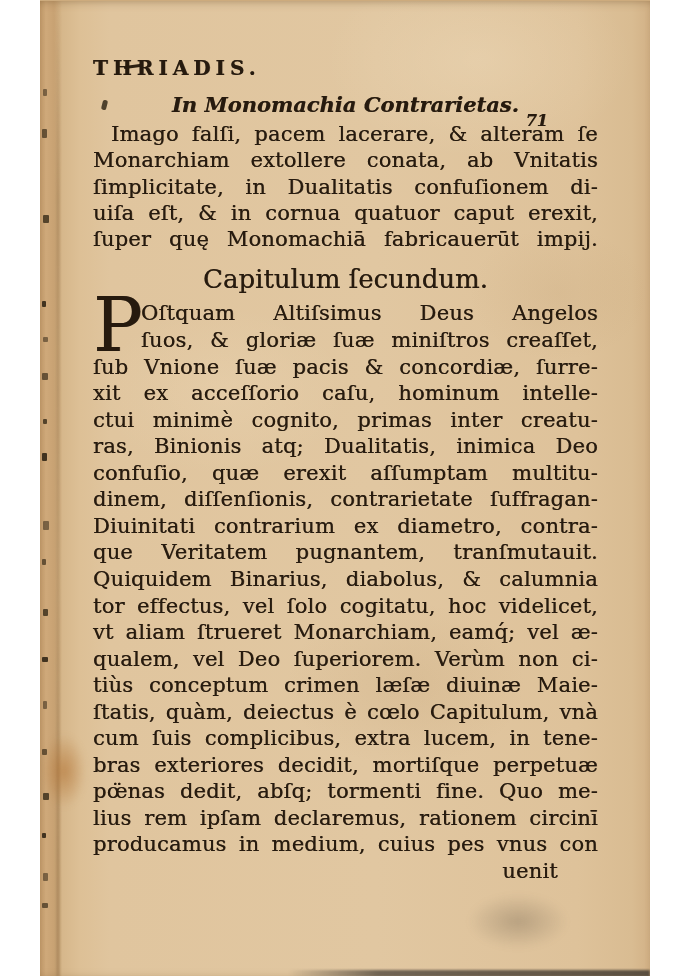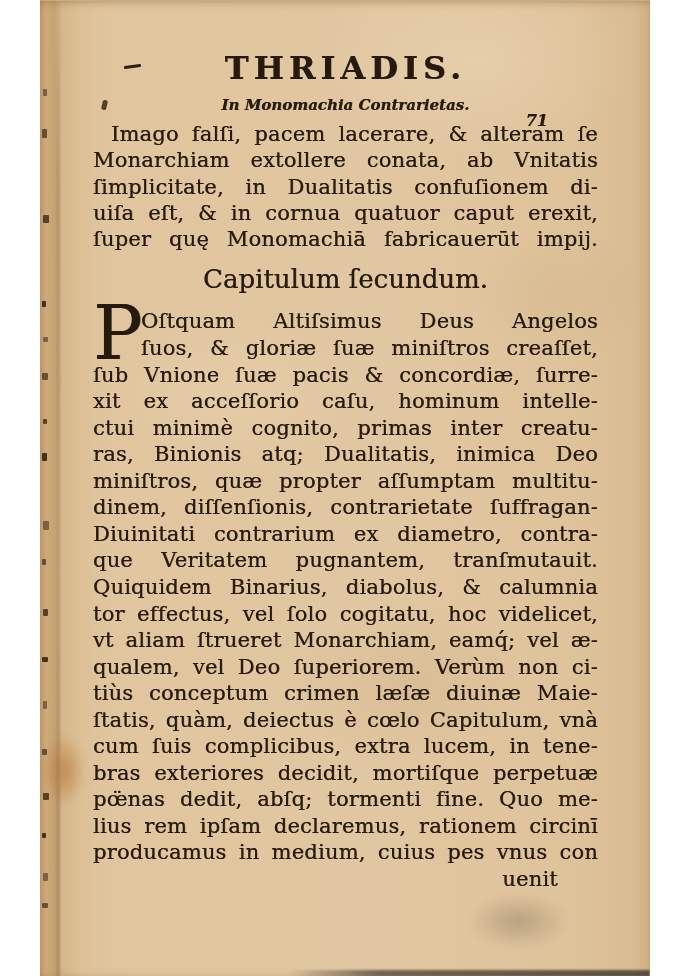--- a/index.html
+++ b/index.html
@@ -19,36 +19,36 @@
     border-top:1px solid #cdab7d;
     box-shadow:inset 0 6px 10px -6px rgba(120,90,50,0.55), inset 0 -4px 8px -5px rgba(120,90,50,0.35);
     color:#261a0e;
   }
   .content{
     position:relative;margin:0 52px 0 53px;width:505px;
     text-shadow:0.4px 0 0 rgba(38,26,14,0.55), 0 0.3px 0.4px rgba(38,26,14,0.35);
   }
   .header{position:relative;margin-top:52px;height:34px;}
   .running-title{
-    text-align:center;font-size:32px;font-weight:700;letter-spacing:5px;line-height:30px;
+    font-size:20px;font-weight:700;letter-spacing:5px;line-height:30px;
   }
   .page-number{
     position:absolute;right:50px;top:18px;font-style:italic;font-weight:700;font-size:16px;margin-top:40px;
   }
   .section-heading{
-    text-align:center;font-style:italic;font-weight:700;font-size:15px;line-height:28px;margin-top:4px;
+    text-align:center;font-style:italic;font-weight:700;font-size:21px;line-height:28px;margin-top:4px;
   }
   .intro{margin-top:2px;}
   .tline{
     font-size:21px;line-height:26.3px;text-align:justify;text-align-last:justify;
     letter-spacing:0.2px;white-space:normal;
   }
   .intro .tline:first-child{text-indent:18px;}
   .chapter-heading{
-    text-align:center;font-size:26px;line-height:30px;margin-top:12px;margin-bottom:14px;
+    text-align:center;font-size:26px;line-height:30px;margin-top:12px;margin-bottom:6px;
     font-weight:500;
   }
   .body-par .tline{line-height:26.55px;}
   .drop-cap{
     float:left;width:48px;height:53px;font-size:74px;line-height:50px;
     font-weight:500;overflow:visible;
   }
   .catchword-line{
     font-size:21px;line-height:26.5px;text-align:right;padding-right:40px;letter-spacing:0.2px;
   }
@@ -136,21 +136,21 @@
 
     <div class="body-par">
       <div class="drop-cap">P</div>
       <div>
           <div class="tline">Oſtquam Altiſsimus Deus Angelos</div>
           <div class="tline">ſuos, &amp; gloriæ ſuæ miniſtros creaſſet,</div>
           <div class="tline">ſub Vnione ſuæ pacis &amp; concordiæ, ſurre-</div>
           <div class="tline">xit ex acceſſorio caſu, hominum intelle-</div>
           <div class="tline">ctui minimè cognito, primas inter creatu-</div>
           <div class="tline">ras, Binionis atq; Dualitatis, inimica Deo</div>
-          <div class="tline">miniſtros, quæ propter aſſumptam multitu-</div>
+          <div class="tline">confuſio, quæ erexit aſſumptam multitu-</div>
           <div class="tline">dinem, diſſenſionis, contrarietate ſuffragan-</div>
           <div class="tline">Diuinitati contrarium ex diametro, contra-</div>
           <div class="tline">que Veritatem pugnantem, tranſmutauit.</div>
           <div class="tline">Quiquidem Binarius, diabolus, &amp; calumnia</div>
           <div class="tline">tor effectus, vel ſolo cogitatu, hoc videlicet,</div>
           <div class="tline">vt aliam ſtrueret Monarchiam, eamq́; vel æ-</div>
           <div class="tline">qualem, vel Deo ſuperiorem. Verùm non ci-</div>
           <div class="tline">tiùs conceptum crimen læſæ diuinæ Maie-</div>
           <div class="tline">ſtatis, quàm, deiectus è cœlo Capitulum, vnà</div>
           <div class="tline">cum ſuis complicibus, extra lucem, in tene-</div>

